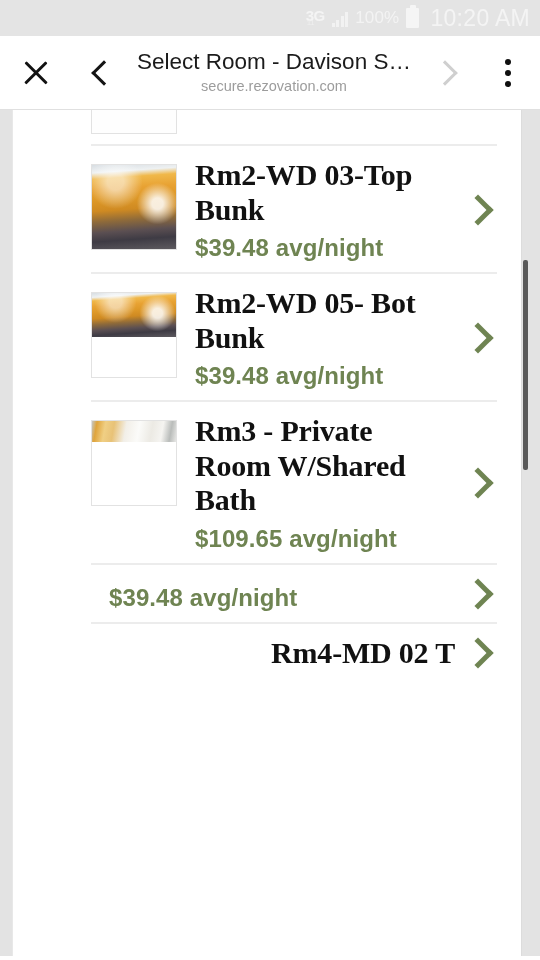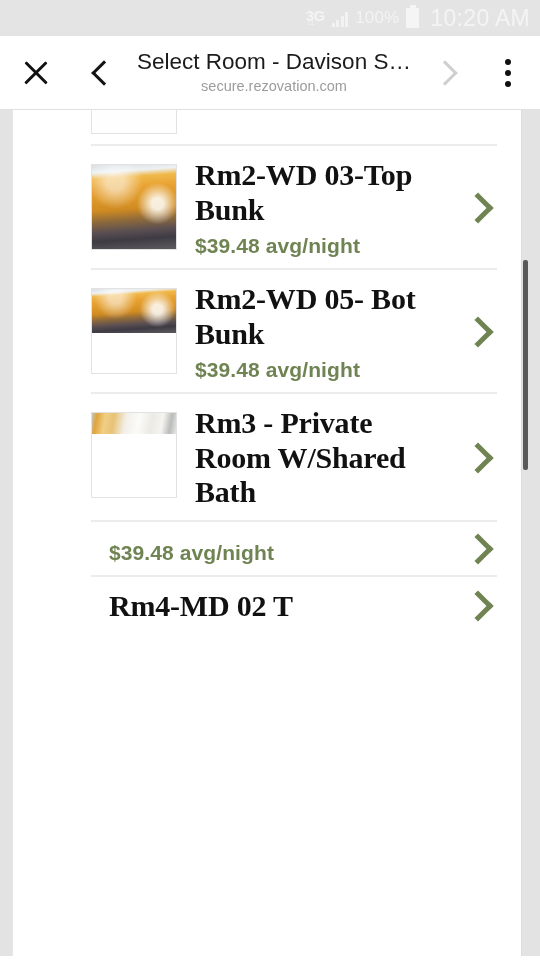--- a/index.html
+++ b/index.html
@@ -205,21 +205,21 @@
 
   .row {
     position: relative;
     display: flex;
     align-items: flex-start;
     padding: 12px 0 10px 0;
     border-bottom: 2px solid #ececec;
     margin: 0 24px;
     box-sizing: border-box;
   }
-  .row:last-child { border-bottom: none; }
+  .row:last-child { border-bottom: none; text-align: right; }
 
   .thumb {
     flex: 0 0 auto;
     width: 86px;
     height: 86px;
     margin-top: 6px;
     margin-left: 0;
     background: #ffffff;
     border: 1px solid #e2e2e2;
     box-sizing: border-box;
@@ -261,21 +261,21 @@
     font-weight: bold;
     font-size: 30px;
     line-height: 1.15;
     color: #111111;
     letter-spacing: -0.2px;
     margin: 0;
   }
   .room-price {
     font-family: "Liberation Sans", sans-serif;
     font-weight: bold;
-    font-size: 21px;
+    font-size: 24px;
     color: #6f8452;
     margin-top: 7px;
     letter-spacing: 0.1px;
   }
 
   .row-chev {
     flex: 0 0 auto;
     align-self: center;
     width: 34px;
     display: flex;
@@ -390,20 +390,21 @@
           <i></i>
         </div>
       </div>
 
       <div class="row">
         <div class="thumb">
           <div class="photo strip"></div>
         </div>
         <div class="rowbody">
           <div class="room-title">Rm3 - Private Room W/Shared Bath</div>
+          <div class="room-price">$109.65 avg/night</div>
         </div>
         <div class="row-chev">
           <i></i>
         </div>
       </div>
 
       <div class="row">
         <div class="rowbody">
           <div class="room-price">$39.48 avg/night</div>
         </div>

